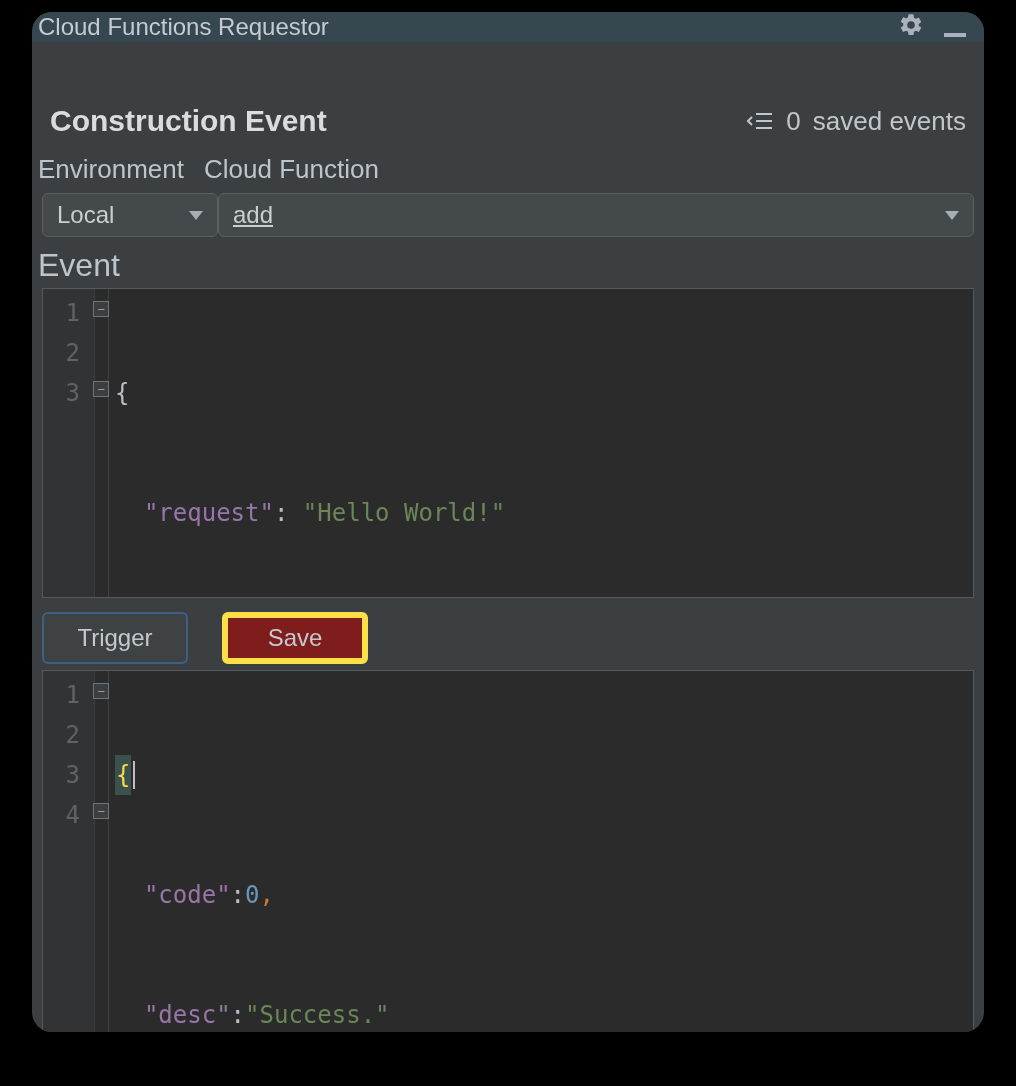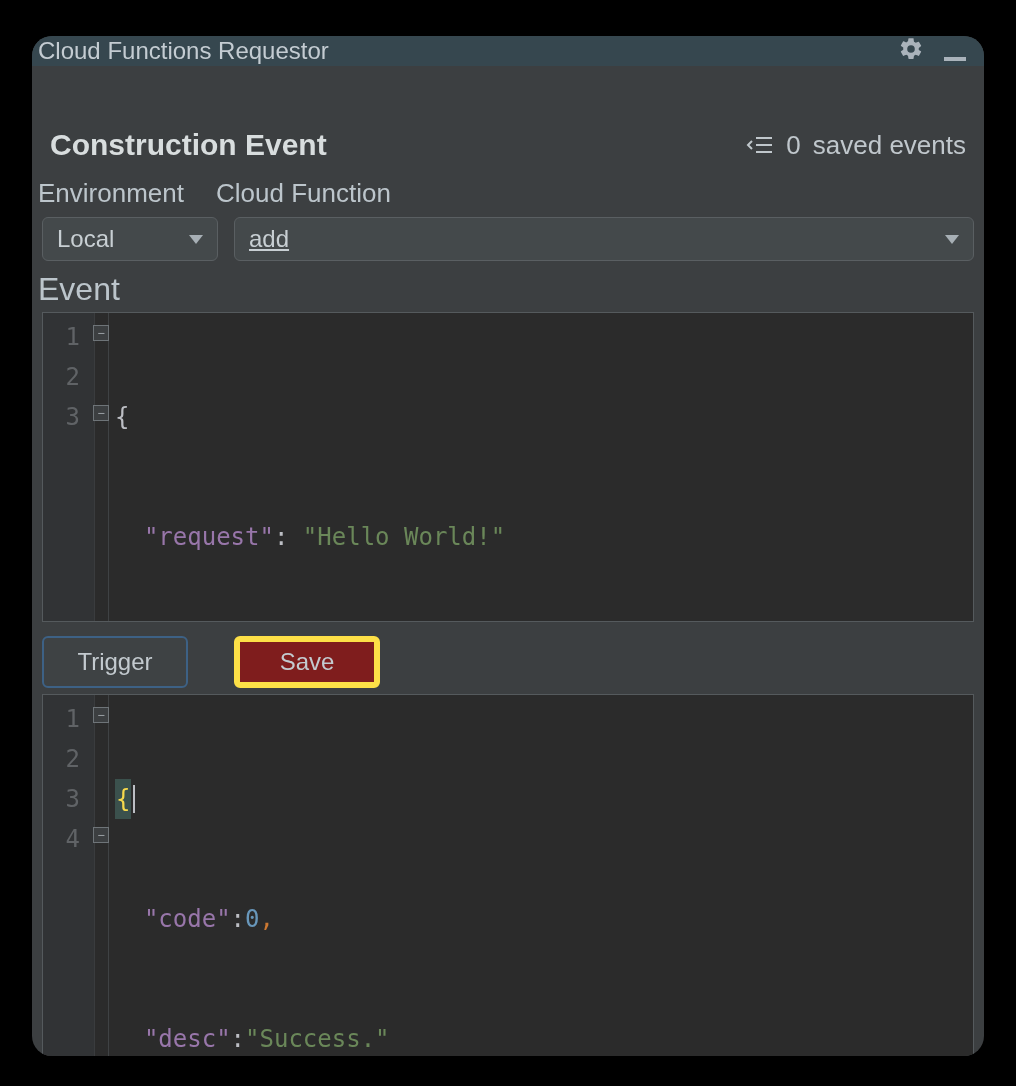--- a/index.html
+++ b/index.html
@@ -7,21 +7,21 @@
     background: #000;
     width: 1016px;
     height: 1086px;
     font-family: -apple-system, BlinkMacSystemFont, "Segoe UI", Arial, sans-serif;
     color: #b0b8bf;
     overflow: hidden;
   }
   .window {
     position: absolute;
     left: 32px;
-    top: 36px;
+    top: 12px;
     width: 952px;
     height: 1020px;
     background: #3c3f41;
     border-radius: 20px;
     overflow: hidden;
     display: flex;
     flex-direction: column;
   }
   .titlebar {
     background: #36474f;
@@ -66,28 +66,28 @@
     display: flex;
     align-items: center;
     gap: 12px;
     color: #c0c7cc;
     font-size: 26px;
   }
   .saved-events svg { width: 28px; height: 22px; stroke: #c0c7cc; fill: none; stroke-width: 2; }
 
   .labels-row {
     display: flex;
-    gap: 32px;
+    gap: 20px;
     padding: 6px 0 8px 2px;
     font-size: 26px;
     color: #bcc5cb;
   }
   .selects-row {
     display: flex;
-    gap: 16px;
+    gap: 0;
     padding: 0 6px 0 6px;
   }
   .select {
     background: #44494b;
     border: 1px solid #5a5f62;
     border-radius: 6px;
     height: 44px;
     display: flex;
     align-items: center;
     justify-content: space-between;
@@ -152,21 +152,21 @@
   .brace-hl{ color: #f7d94c; background: #3b514d; padding: 0 1px; }
   .key     { color: #9876aa; }
   .str     { color: #6a8759; }
   .num     { color: #6897bb; }
   .punct   { color: #cc7832; }
   .colon   { color: #bcbec4; }
   .caret   { display:inline-block; width:2px; height:28px; background:#bcbec4; vertical-align:middle; margin-left:2px;}
 
   .btn-row {
     display: flex;
-    gap: 46px;
+    gap: 34px;
     padding: 14px 6px 6px 6px;
   }
   .btn {
     height: 52px;
     min-width: 146px;
     border-radius: 6px;
     background: #7f1d1d;
     border: 6px solid #fde047;
     color: #c3cacf;
     font-size: 24px;

